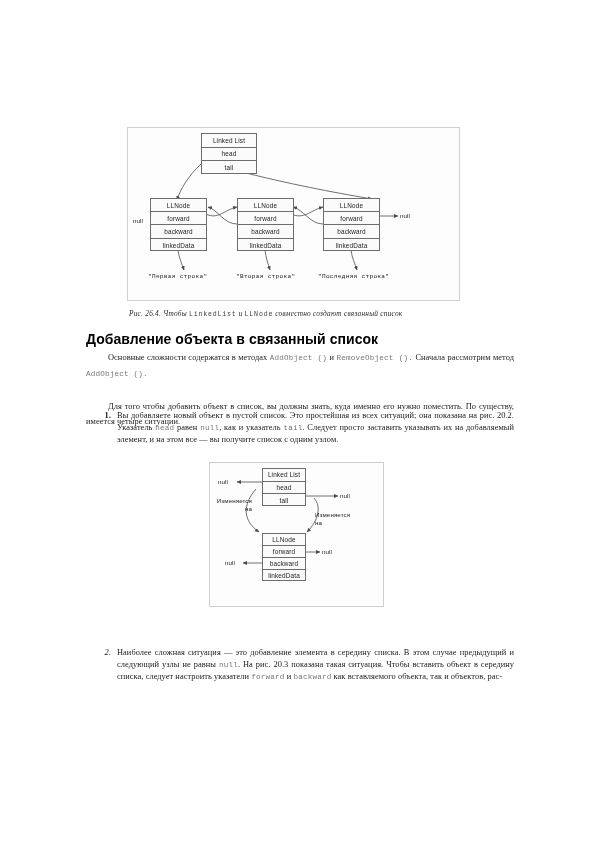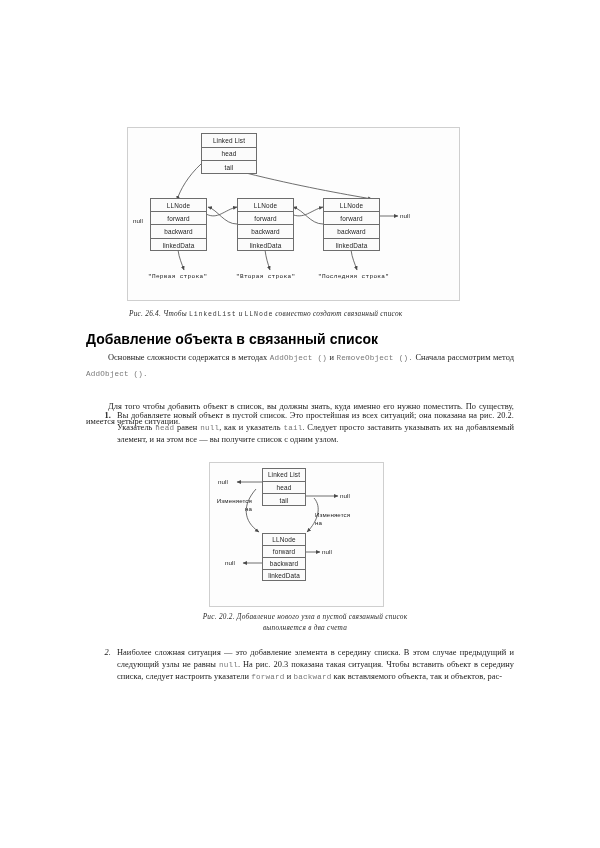--- a/index.html
+++ b/index.html
@@ -296,24 +296,20 @@
 
     <div class="dlabel" style="left:8px; top:15px;">null</div>
     <div class="dlabel" style="left:130px; top:29px;">null</div>
     <div class="dlabel" style="left:112px; top:85px;">null</div>
     <div class="dlabel" style="left:15px; top:96px;">null</div>
 
     <div class="dlabel two" style="left:2px; top:34px; width:40px;">Изменяется на</div>
     <div class="dlabel two" style="left:105px; top:48px; width:42px; text-align:left;">Изменяется на</div>
   </div>
 
-  <div class="fig-caption" id="fig2-caption">
-    <span>Рис. 20.2.</span>
-    <span>Добавление нового узла в пустой связанный список выполняется в два счета</span>
-  </div>
 
   <div class="list-item" id="item2">
     <span class="num ital">2.</span>
     <span id="item2-text"><span>Наиболее сложная ситуация — это добавление элемента в середину списка. В этом случае предыдущий и следующий узлы не равны </span><span class="mono-inline">null</span><span>. На рис. 20.3 показана такая ситуация. Чтобы вставить объект в середину списка, следует настроить указатели </span><span class="mono-inline">forward</span><span> и </span><span class="mono-inline">backward</span><span> как вставляемого объекта, так и объектов, рас-</span></span>
   </div>
 
   <div class="footer">
     
     
   </div>

